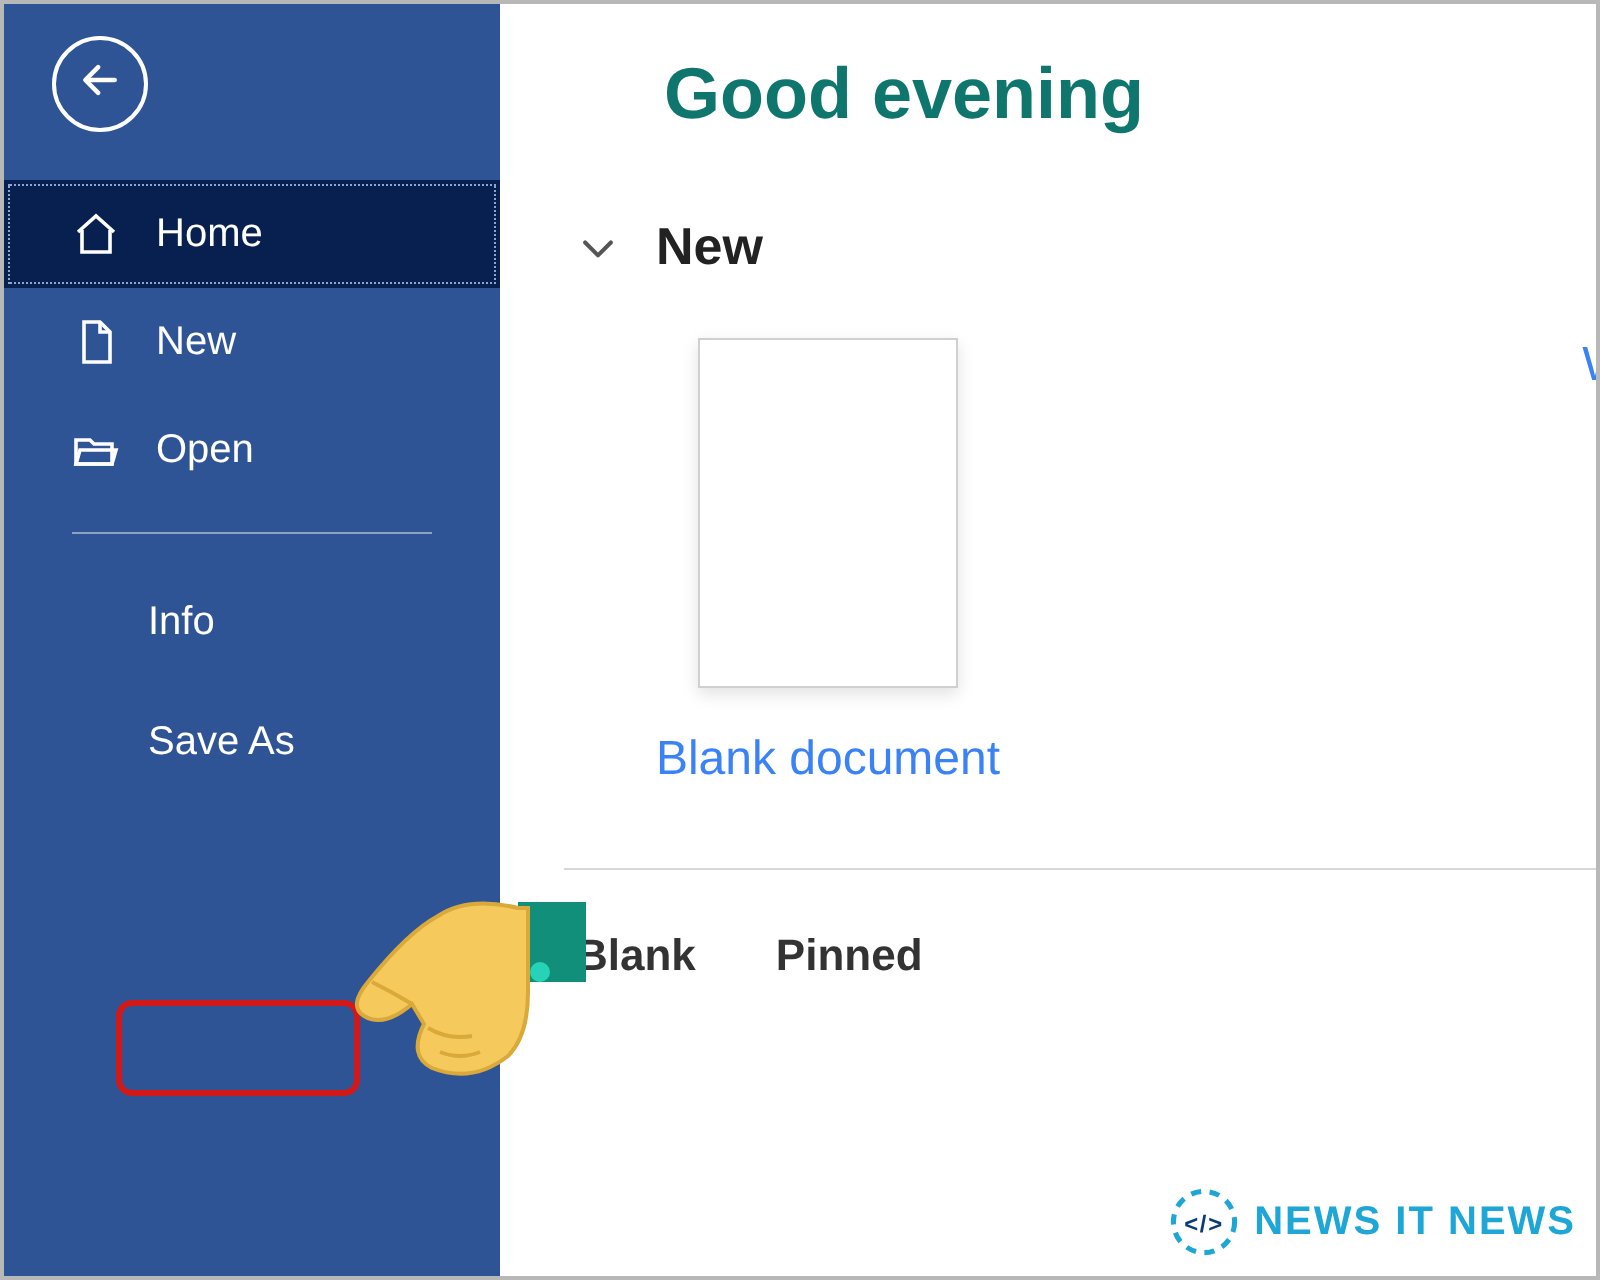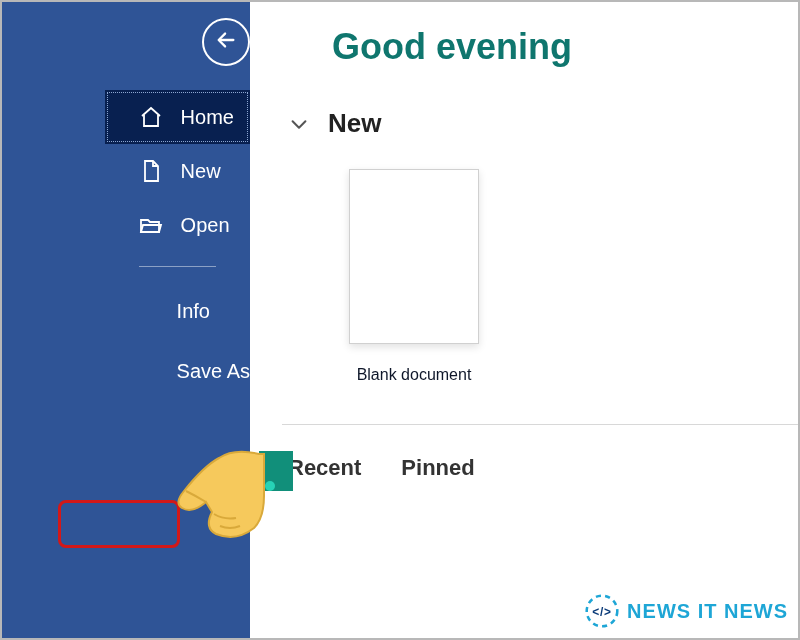--- a/index.html
+++ b/index.html
@@ -14,21 +14,20 @@
     display: flex;
     width: 100%; height: 100%;
   }
   .sidebar {
     width: 248px;
     background: #2f5496;
     color: #fff;
     display: flex;
     flex-direction: column;
     padding-top: 16px;
-    align-items: flex-end;
   }
   .back-btn {
     width: 48px; height: 48px;
     margin-left: 24px;
     border: 2.5px solid #fff;
     border-radius: 50%;
     display: flex; align-items: center; justify-content: center;
     cursor: pointer;
   }
   .back-btn svg { width: 22px; height: 22px; }
@@ -108,21 +107,21 @@
     display: flex; flex-direction: column; align-items: center;
     width: 280px;
   }
   .tpl-thumb {
     width: 130px; height: 175px;
     background: #fff;
     border: 1px solid #d0d0d0;
     box-shadow: 0 3px 8px rgba(0,0,0,0.12);
     margin-bottom: 22px;
   }
-  .tpl-label { font-size: 16px; color: #0f172a; }
+  .tpl-label { font-size: 24px; color: #3b82f6; }
   .tpl2 { width: 60px; position:relative; }
   .hr {
     border: none;
     border-top: 1px solid #d8d8d8;
     margin: 40px 0 30px 0;
     width: 520px;
   }
   .tabs {
     display: flex; gap: 40px;
     margin-left: 6px;
@@ -232,21 +231,21 @@
         </div>
         <div class="tpl tpl2" style="width:220px; align-items:flex-end;">
 
           <div class="tpl-label" style="margin-right:-34px;">Wel</div>
         </div>
       </div>
 
       <hr class="hr">
 
       <div class="tabs">
-        <span class="tab">Recent</span>
+        <span class="tab">Blank</span>
         <span class="tab">Pinned</span>
       </div>
     </div>
 
   </div>
 
   <div class="saveas-highlight"></div>
 
   <div class="hand">
     <svg viewBox="0 0 130 110">

